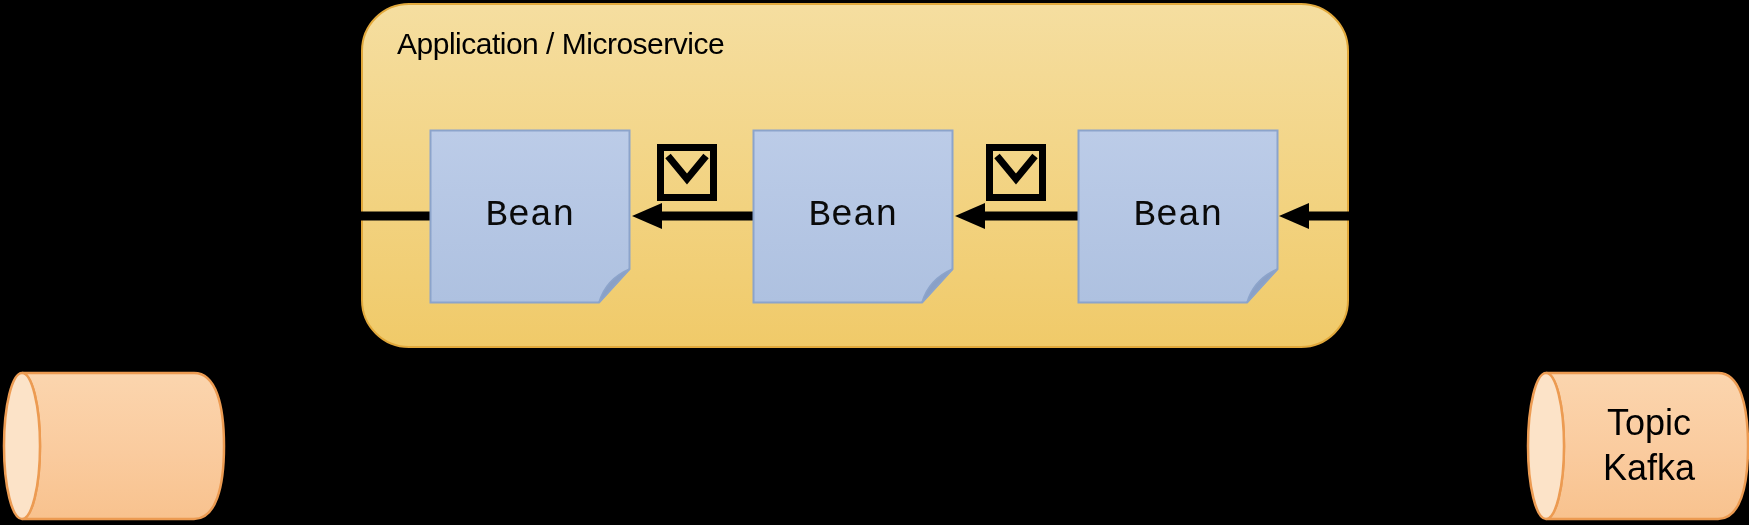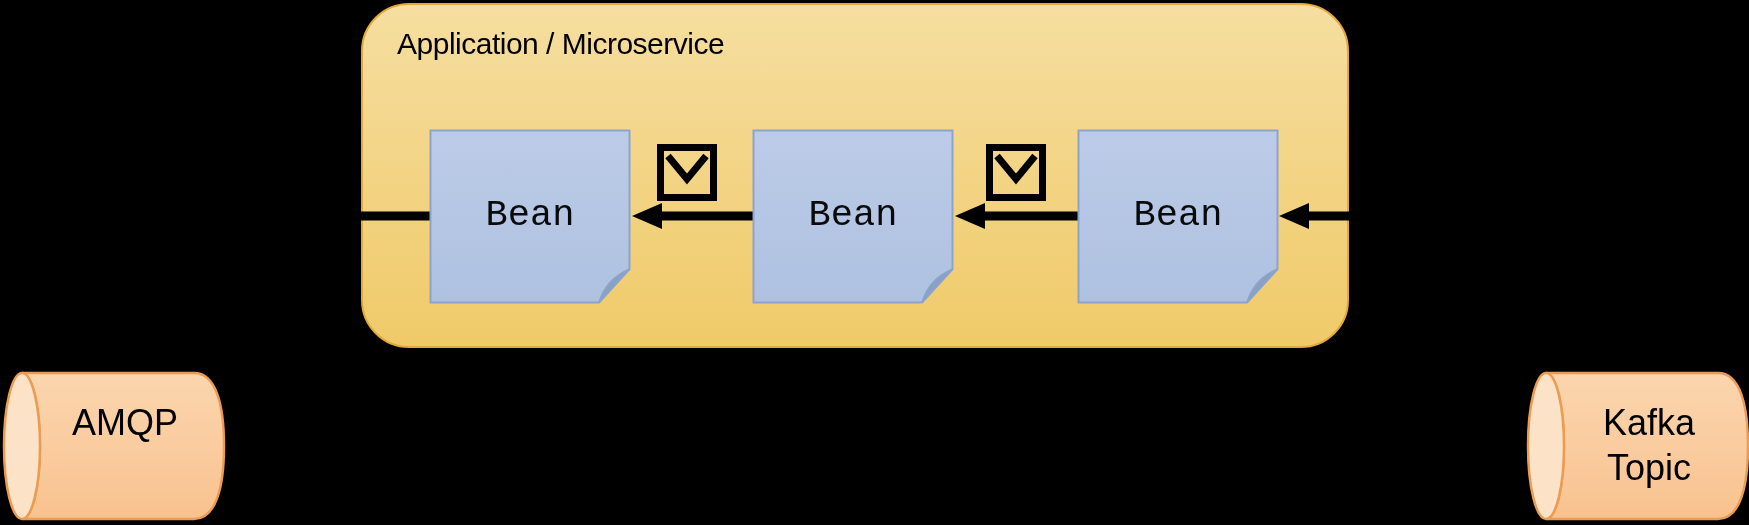--- a/index.html
+++ b/index.html
@@ -172,28 +172,27 @@
       <path d="M11 12 L30 35 L49 12" fill="none" stroke="#000" stroke-width="7"></path>
     </svg>
   </div>
 
   <div class="cylinder cyl-amqp">
     <svg width="224" height="150" viewBox="0 0 224 150">
       <path d="M20 2 H192 C214 2 222 34 222 75 C222 116 214 148 192 148 H20 A18 73 0 0 0 20 2 Z" fill="url(#cyl-grad)" stroke="#EC9B52" stroke-width="2.5"></path>
       <ellipse cx="20" cy="75" rx="18" ry="73" fill="#FCE3C8" stroke="#EC9B52" stroke-width="2.5"></ellipse>
     </svg>
     <div class="cyl-label">
-      <div>AMQP</div>
     </div>
   </div>
 
   <div class="cylinder cyl-kafka">
     <svg width="224" height="150" viewBox="0 0 224 150">
       <path d="M20 2 H192 C214 2 222 34 222 75 C222 116 214 148 192 148 H20 A18 73 0 0 0 20 2 Z" fill="url(#cyl-grad)" stroke="#EC9B52" stroke-width="2.5"></path>
       <ellipse cx="20" cy="75" rx="18" ry="73" fill="#FCE3C8" stroke="#EC9B52" stroke-width="2.5"></ellipse>
     </svg>
     <div class="cyl-label">
+      <div>Topic</div>
       <div>Kafka</div>
-      <div>Topic</div>
     </div>
   </div>
 
 </div>
 
 </body></html>

